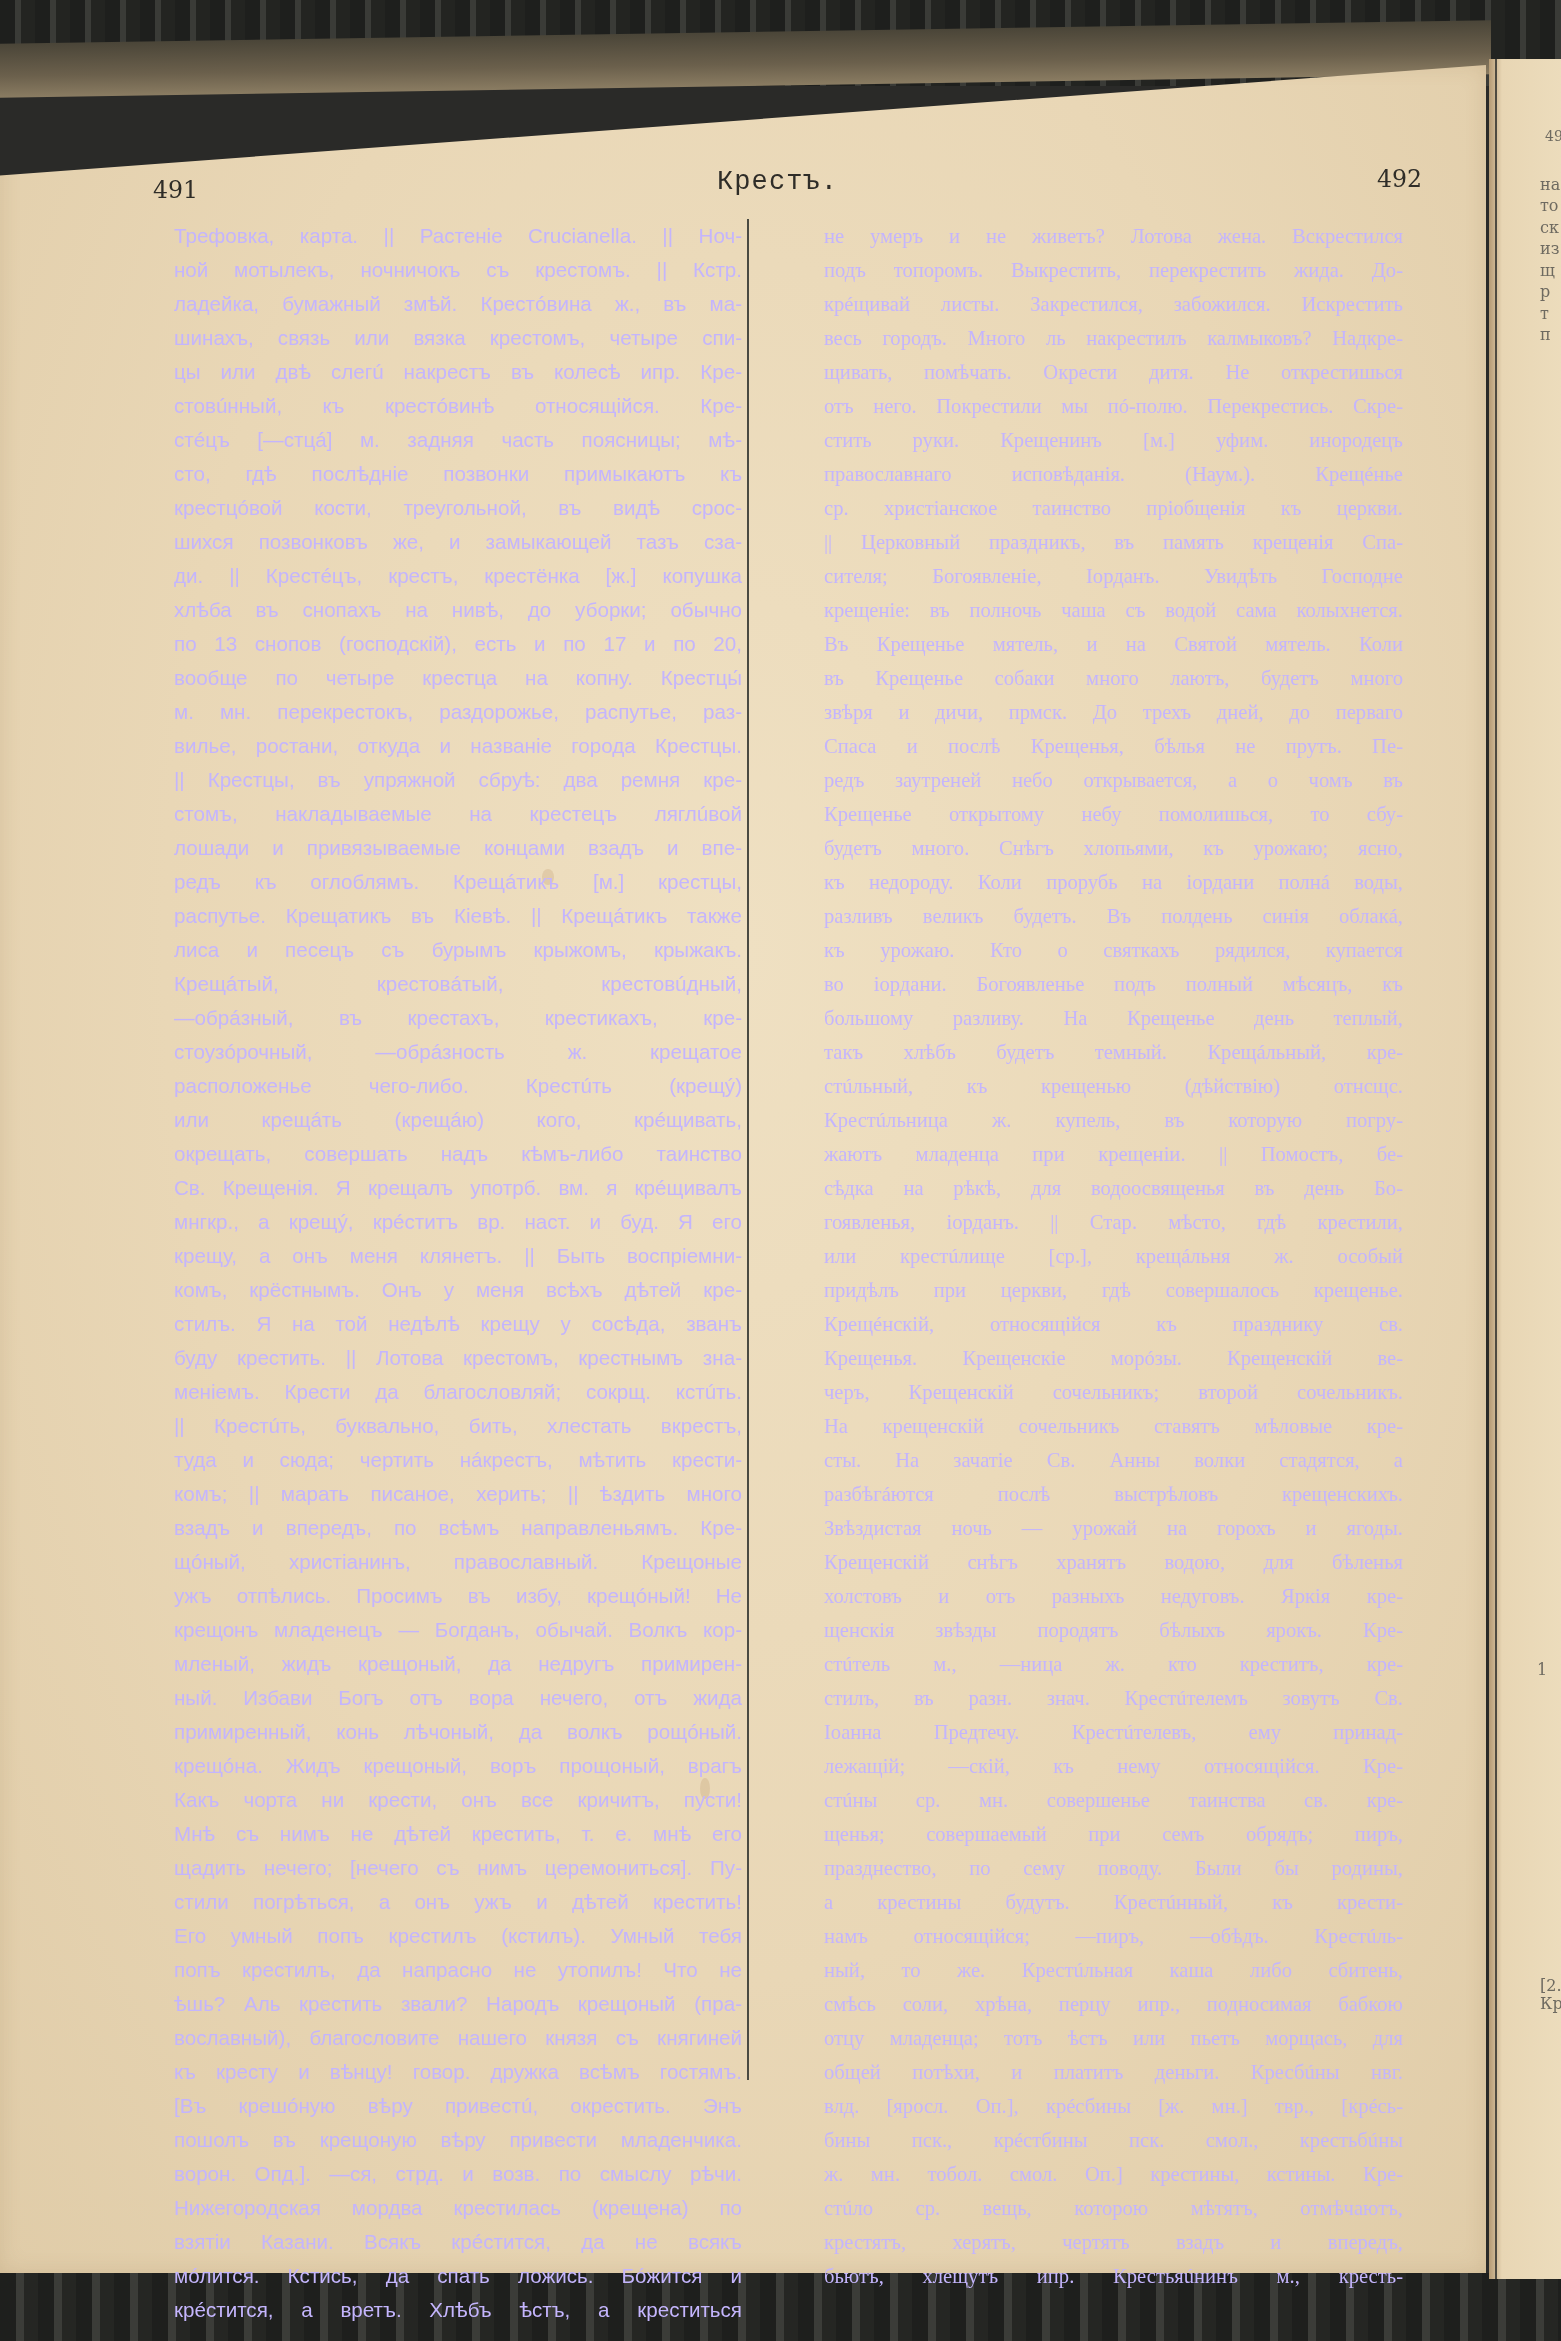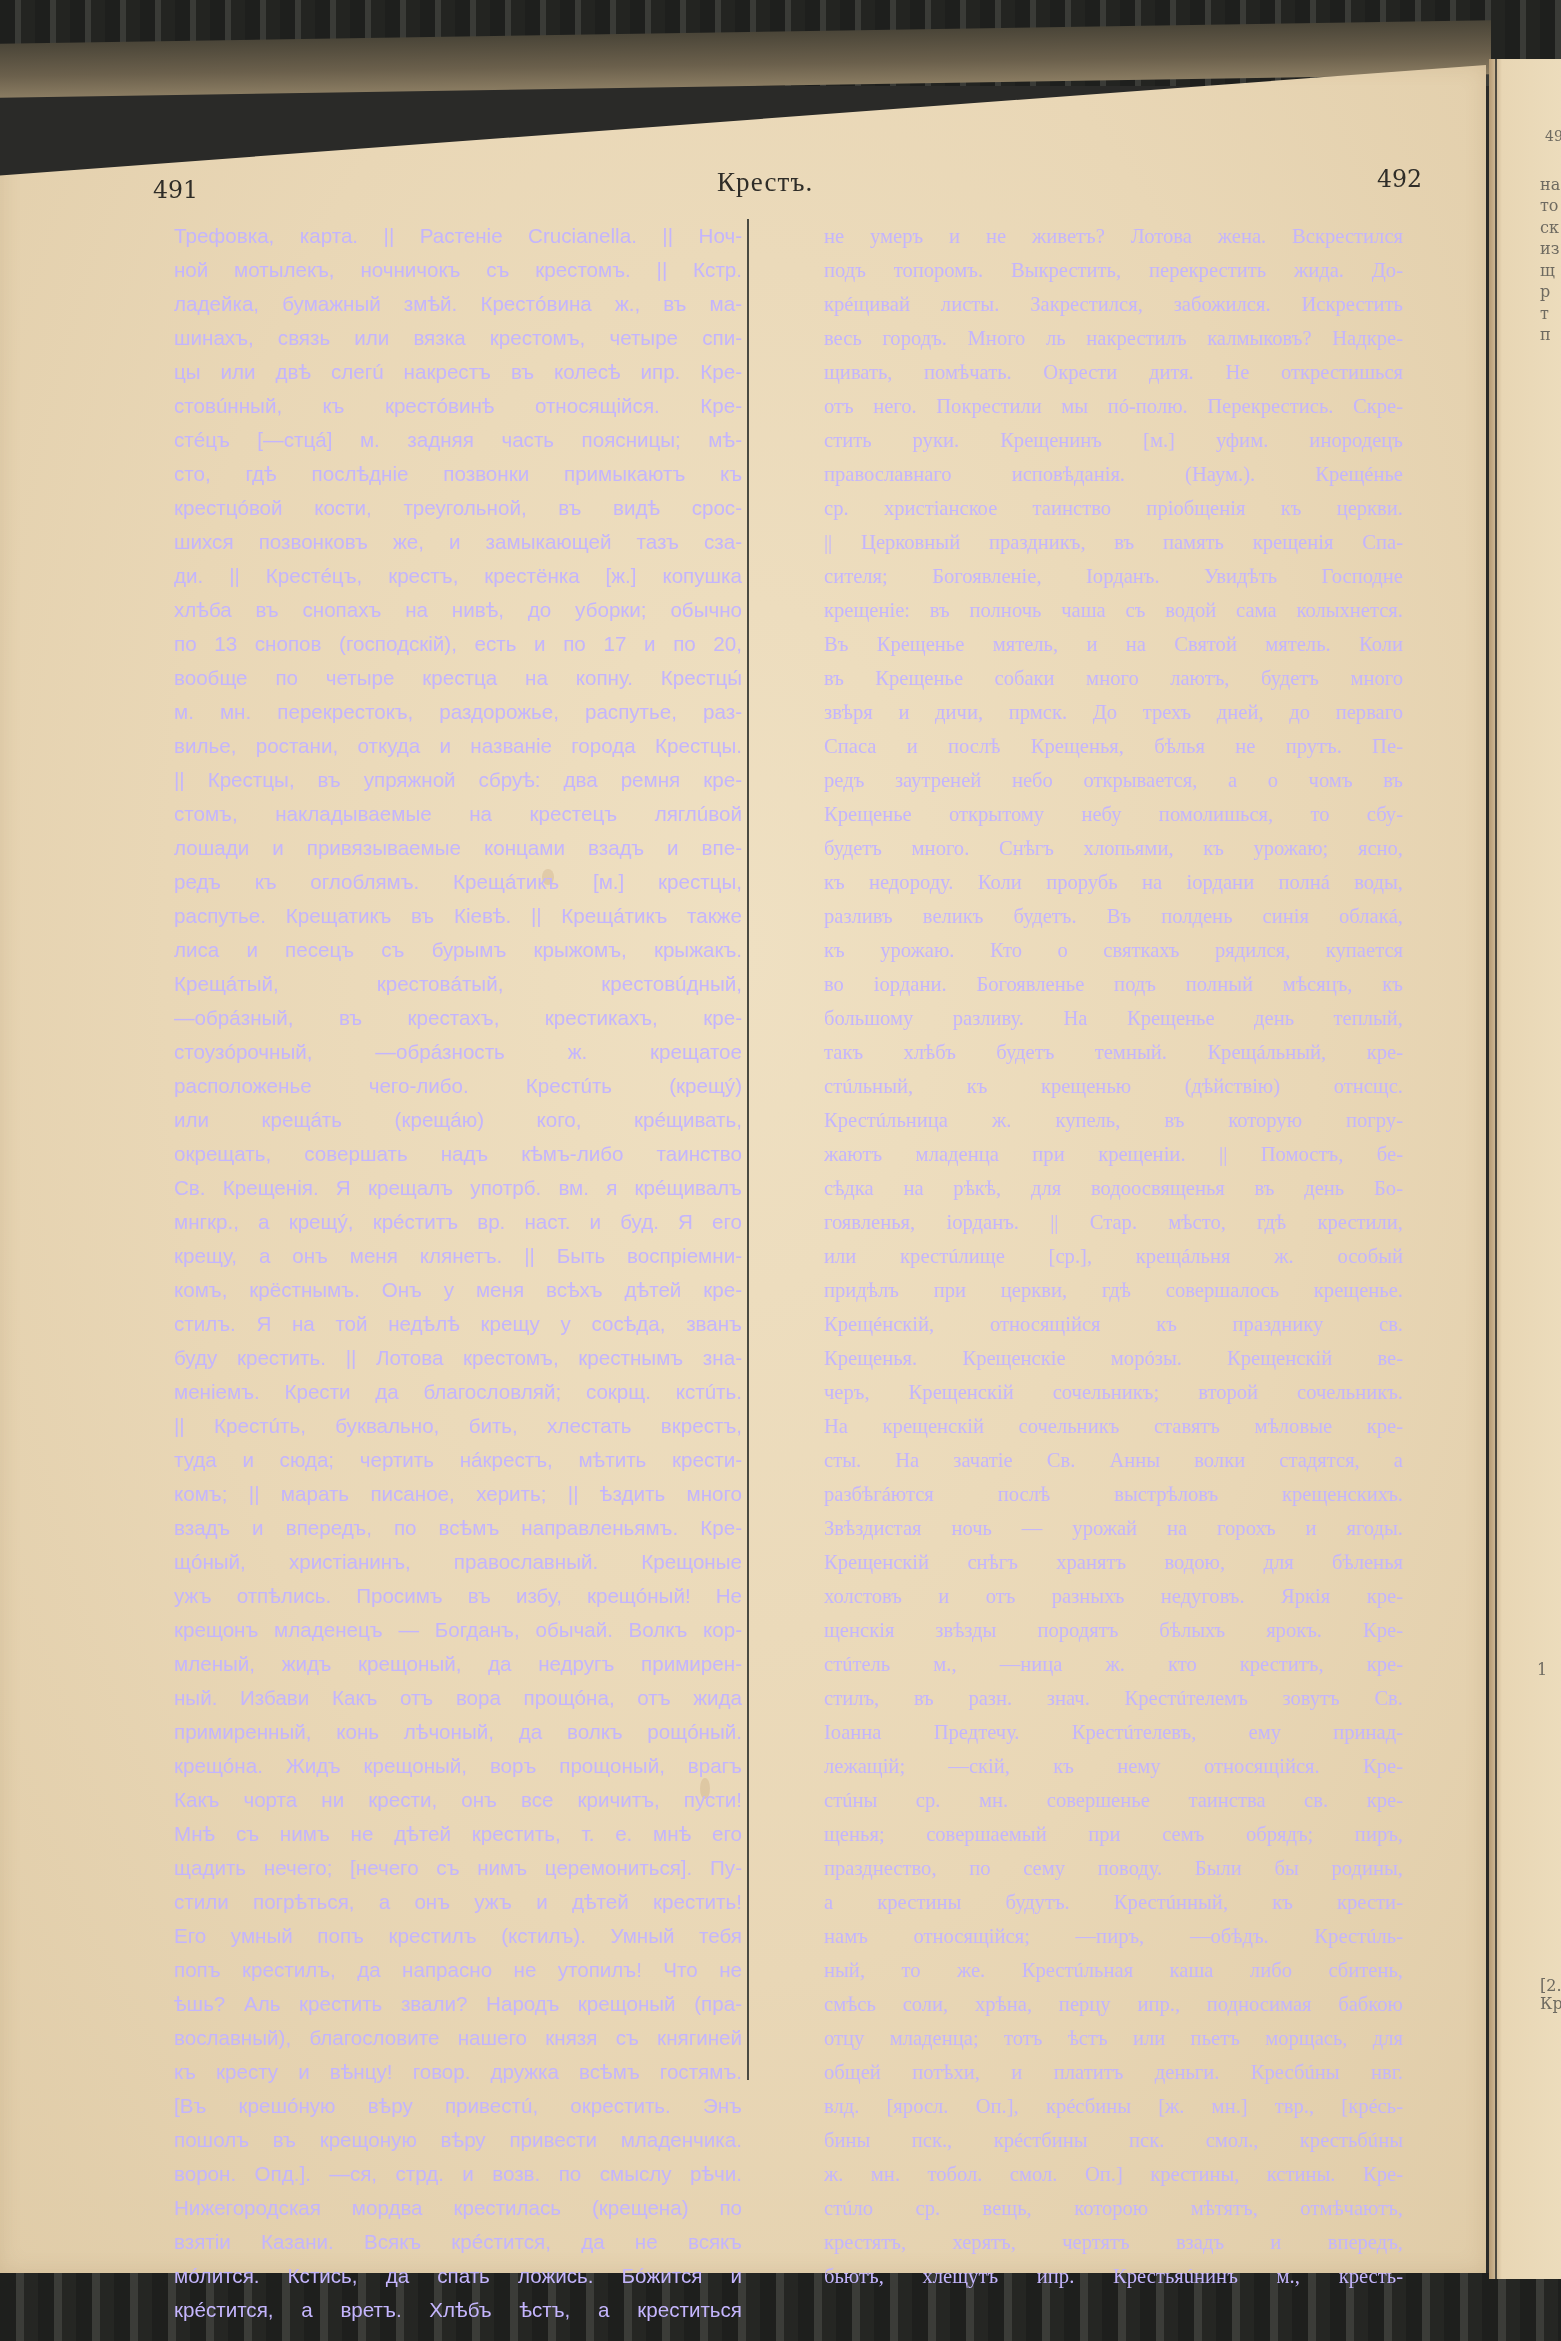--- a/index.html
+++ b/index.html
@@ -39,21 +39,21 @@
     position: absolute; left: 51px; font-size: 16px; color: #6e6a60;
     font-family: "DejaVu Serif", serif; line-height: 1;
   }
   .header {
     position: absolute; top: 161px; left: 0; width: 1486px; height: 43px;
     color: #2f2d28;
     margin-left: 20px;
   }
   .pnum-left { position: absolute; left: 133px; top: 15px; font-size: 23.6px; }
   .pnum-right { position: absolute; left: 1357px; top: 4.3px; font-size: 23.6px; }
-  .running-head { position: absolute; left: 697px; top: 6.4px; font-size: 27px; letter-spacing: 1.1px; font-family: Liberation Serif, serif; }
+  .running-head { position: absolute; left: 697px; top: 6.4px; font-size: 27px; letter-spacing: 1.1px; font-family: Liberation Mono, monospace; }
   .col {
     position: absolute; top: 219px; color: #c4b5fd;
     font-family: "Liberation Sans", sans-serif; font-stretch: condensed;
     font-size: 20.6px; line-height: 34px;
   }
   .col-left { left: 174px; width: 568px; }
   .col-right { left: 824px; width: 579px; font-family: Liberation Serif, serif; }
   .col .line { white-space: nowrap; display: block; text-align: justify; text-align-last: justify; overflow: hidden; }
   .col-divider {
     position: absolute; left: 747px; top: 219px; width: 2.1px; height: 1861px;
@@ -134,21 +134,21 @@
     <span class="line">буду крестить. || Лотова крестомъ, крестнымъ зна-</span>
     <span class="line">менiемъ. Крести да благословляй; сокрщ. кстúть.</span>
     <span class="line">|| Крестúть, буквально, бить, хлестать вкрестъ,</span>
     <span class="line">туда и сюда; чертить нáкрестъ, мѣтить крести-</span>
     <span class="line">комъ; || марать писаное, херить; || ѣздить много</span>
     <span class="line">взадъ и впередъ, по всѣмъ направленьямъ. Кре-</span>
     <span class="line">щóный, христiанинъ, православный. Крещоные</span>
     <span class="line">ужъ отпѣлись. Просимъ въ избу, крещóный! Не</span>
     <span class="line">крещонъ младенецъ — Богданъ, обычай. Волкъ кор-</span>
     <span class="line">мленый, жидъ крещоный, да недругъ примирен-</span>
-    <span class="line">ный. Избави Какъ отъ вора прощóна, отъ жида</span>
+    <span class="line">ный. Избави Богъ отъ вора нечего, отъ жида</span>
     <span class="line">примиренный, конь лѣчоный, да волкъ рощóный.</span>
     <span class="line">крещóна. Жидъ крещоный, воръ прощоный, врагъ</span>
     <span class="line">Какъ чорта ни крести, онъ все кричитъ, пусти!</span>
     <span class="line">Мнѣ съ нимъ не дѣтей крестить, т. е. мнѣ его</span>
     <span class="line">щадить нечего; [нечего съ нимъ церемониться]. Пу-</span>
     <span class="line">стили погрѣться, а онъ ужъ и дѣтей крестить!</span>
     <span class="line">Его умный попъ крестилъ (кстилъ). Умный тебя</span>
     <span class="line">попъ крестилъ, да напрасно не утопилъ! Что не</span>
     <span class="line">ѣшь? Аль крестить звали? Народъ крещоный (пра-</span>
     <span class="line">вославный), благословите нашего князя съ княгиней</span>

